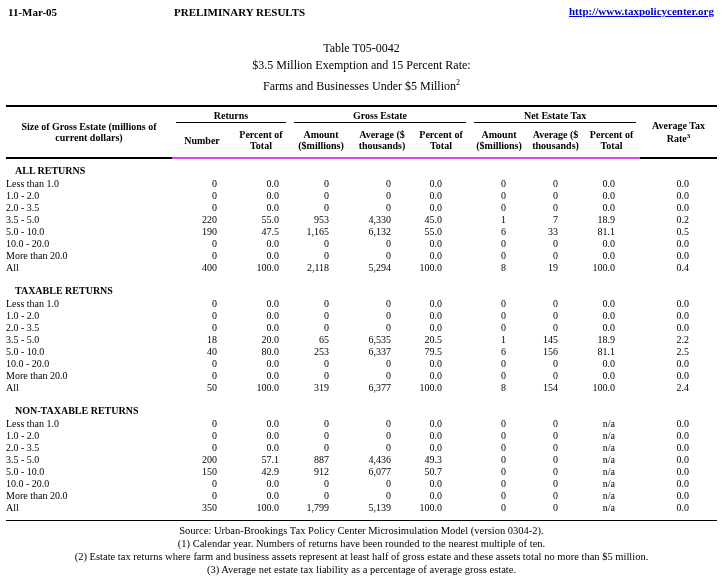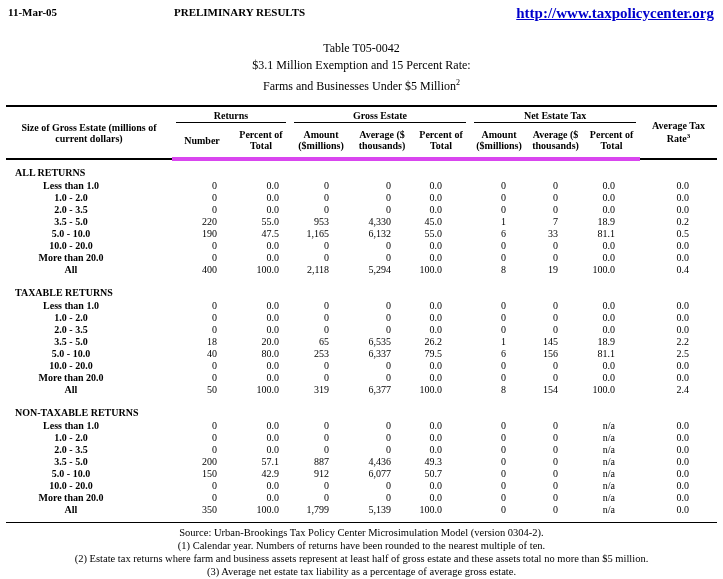--- a/index.html
+++ b/index.html
@@ -15,21 +15,21 @@
     height: 18px;
     padding-top: 12px;
     font-size: 11px;
     font-weight: bold;
   }
   .topbar .date { position: absolute; left: 8px; top: 6px; }
   .topbar .prelim { position: absolute; left: 174px; top: 6px; }
   .topbar .link {
     position: absolute; right: 9px; top: 5px;
     color: #0000cc; text-decoration: underline;
-    font-weight: bold; font-size: 15px;
+    font-weight: bold; font-size: 11px;
   }
   .titles { text-align: center; margin-top: 10px; }
   .titles div { font-weight: normal; font-size: 12px; line-height: 17px; }
   .titles sup { font-size: 8px; }
 
   table.tbl {
     border-collapse: collapse;
     table-layout: fixed;
     width: 711px;
     margin: 10px 6px 0 6px;
@@ -57,31 +57,31 @@
   thead th { font-weight: bold; line-height: 11px; }
   thead th.rowhead { padding: 2px 8px; border-bottom: 2px solid #000; }
   thead th.lastcol { padding: 2px 9px; border-bottom: 2px solid #000; }
   thead th.lastcol sup { font-size: 7px; }
   thead tr.grouprow th.group { height: 16px; vertical-align: bottom; }
   thead tr.grouprow .gline {
     border-bottom: 1px solid #000;
     padding-bottom: 1px;
     margin: 0 4px;
   }
-  thead tr.subrow th { height: 32px; border-bottom: 4px solid #d946ef; padding: 1px 2px; }
+  thead tr.subrow th { height: 32px; border-bottom: 2px solid #d946ef; padding: 1px 2px; }
 
   tbody td { line-height: 12px; }
   tr.section-title td {
     font-weight: bold;
     text-align: left;
     padding-left: 9px;
     height: 14px;
   }
   tr.data-row td { height: 12px; white-space: nowrap; }
-  td.rowlabel { font-weight: bold; text-align: center; padding-right: 36px; }
+  td.rowlabel { font-weight: normal; text-align: left; padding-right: 36px; }
   td.num { text-align: right; }
   td.n1 { padding-right: 15px; }
   td.n2 { padding-right: 11px; }
   td.n3 { padding-right: 23px; }
   td.n4 { padding-right: 21px; }
   td.n5 { padding-right: 28px; }
   td.n6 { padding-right: 22px; }
   td.n7 { padding-right: 25px; }
   td.n8 { padding-right: 25px; }
   td.n9 { padding-right: 28px; }
@@ -96,21 +96,21 @@
 <body>
 
 <div class="topbar">
   <span class="date">11-Mar-05</span>
   <span class="prelim">PRELIMINARY RESULTS</span>
   <a href="#" class="link">http://www.taxpolicycenter.org</a>
 </div>
 
 <div class="titles">
   <div>Table T05-0042</div>
-  <div>$3.1 Million Exemption and 15 Percent Rate:</div>
+  <div>$3.5 Million Exemption and 15 Percent Rate:</div>
   <div><span>Farms and Businesses Under $5 Million</span><sup>2</sup></div>
 </div>
 
 <table class="tbl">
   <colgroup>
     <col class="c0">
       <col class="c1">
       <col class="c2">
       <col class="c3">
       <col class="c4">
@@ -289,21 +289,21 @@
         <td class="num n7">0</td>
         <td class="num n8">0.0</td>
         <td class="num n9">0.0</td>
       </tr>
       <tr class="data-row">
         <td class="rowlabel">3.5 - 5.0</td>
         <td class="num n1">18</td>
         <td class="num n2">20.0</td>
         <td class="num n3">65</td>
         <td class="num n4">6,535</td>
-        <td class="num n5">26.2</td>
+        <td class="num n5">20.5</td>
         <td class="num n6">1</td>
         <td class="num n7">145</td>
         <td class="num n8">18.9</td>
         <td class="num n9">2.2</td>
       </tr>
       <tr class="data-row">
         <td class="rowlabel">5.0 - 10.0</td>
         <td class="num n1">40</td>
         <td class="num n2">80.0</td>
         <td class="num n3">253</td>

